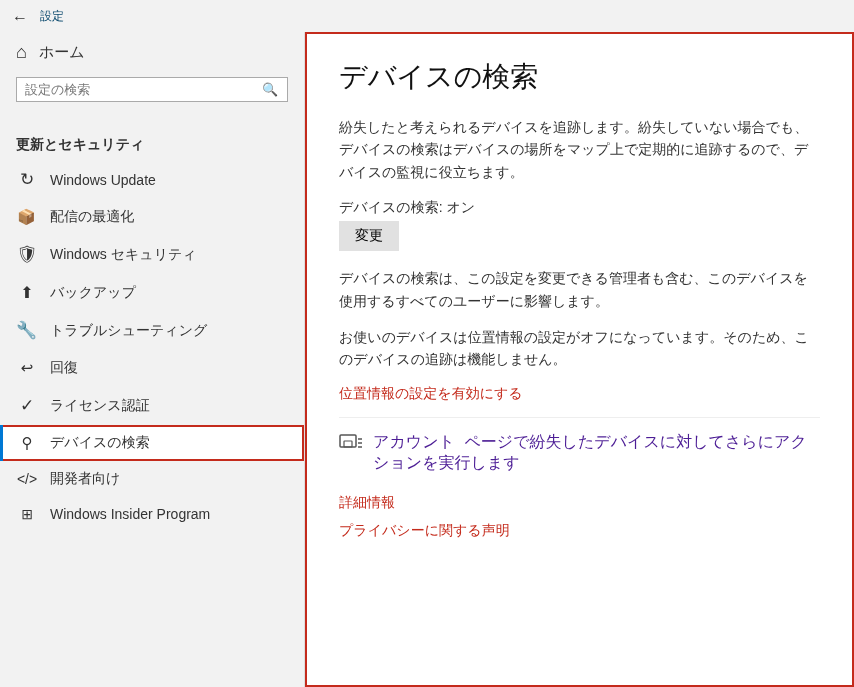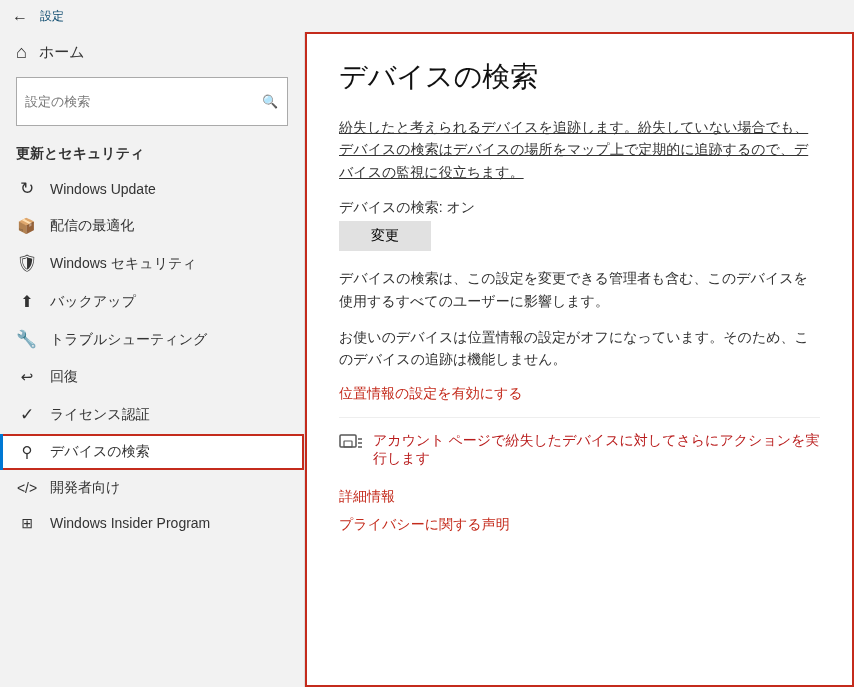--- a/index.html
+++ b/index.html
@@ -58,26 +58,26 @@
       display: flex;
       align-items: center;
       padding: 10px 16px;
       cursor: pointer;
       font-size: 15px;
       color: #333;
     }
     .sidebar-home .icon { margin-right: 12px; font-size: 18px; }
 
     .search-box {
-      margin: 4px 16px 13px 16px;
+      margin: 4px 16px 28px 16px;
       display: flex;
       align-items: flex-start;
       border: 1px solid #aaa;
       background: #fff;
-      padding: 16px 8px;
+      padding: 4px 8px;
     }
     .search-box input {
       border: none;
       outline: none;
       font-size: 13px;
       flex: 1;
       background: transparent;
       font-family: inherit;
     }
     .search-box .search-icon { color: #555; font-size: 13px; }
@@ -140,33 +140,32 @@
       font-weight: 300;
       color: #111;
       margin-bottom: 20px;
     }
 
     .content-section {
       margin-bottom: 16px;
       font-size: 14px;
       color: #333;
       line-height: 1.6;
-      text-decoration: underline;
     }
 
     .status-line {
       font-size: 14px;
       color: #333;
       margin-bottom: 4px;
     }
 
     .change-button {
       background: #e1e1e1;
       border: none;
-      padding: 6px 32px;
+      padding: 6px 16px;
       font-size: 14px;
       cursor: pointer;
       font-family: inherit;
       margin-bottom: 16px;
       display: inline-block;
     }
 
     .info-text {
       font-size: 14px;
       color: #333;
@@ -194,22 +193,23 @@
       margin-top: 10px;
     }
     .account-icon {
       margin-right: 10px;
       font-size: 18px;
       color: #555;
       margin-top: 2px;
       flex-shrink: 0;
     }
     .account-text {
-      font-size: 14px;
-      color: #b91c1c;
+      font-size: 16px;
+      color: #4c1d95;
+      font-family: Liberation Mono, monospace;
     }
     .account-link {
       color: #c42b1c;
       cursor: pointer;
       text-decoration: none;
       font-size: 14px;
       display: block;
       margin-top: 2px;
     }
 

